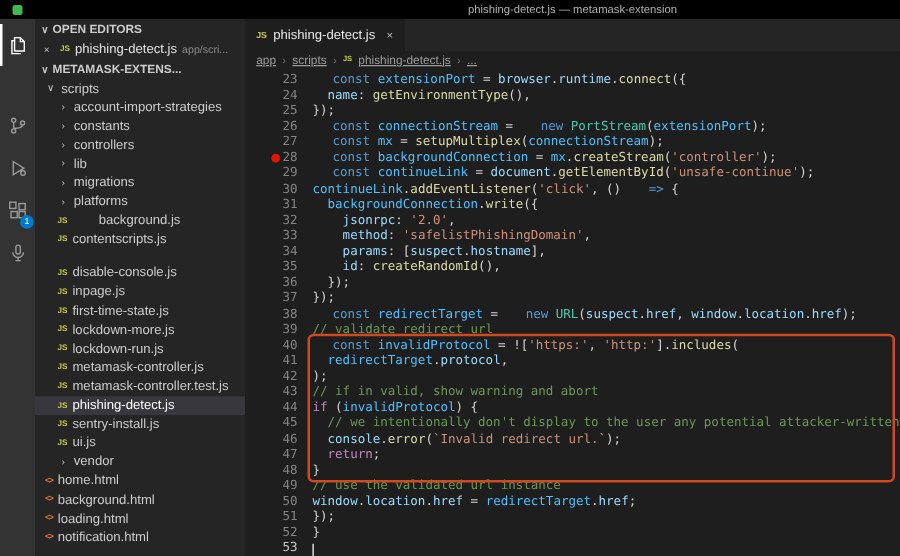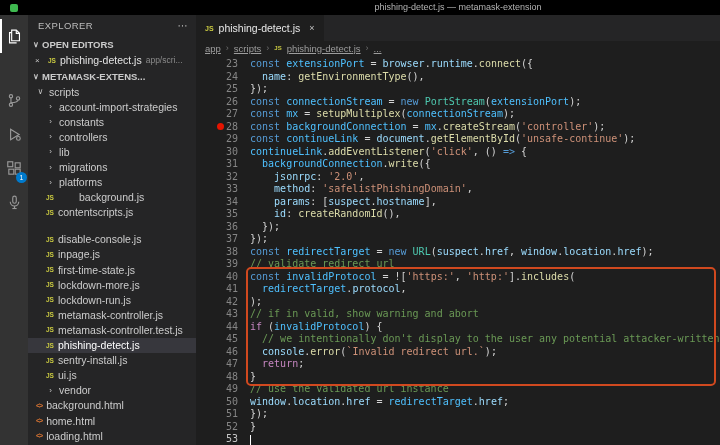--- a/index.html
+++ b/index.html
@@ -56,21 +56,21 @@
   .code-line { display: flex; height: 12.5px; line-height: 12.5px; }
   .gutter { width: 50px; flex: none; text-align: right; padding-right: 8px; color: #858585; position: relative; }
   .gutter .cur { color: #c6c6c6; }
   .bp { position: absolute; left: 21px; top: 2.5px; width: 7px; height: 7px; border-radius: 50%; background: #e51400; }
   .line-text { white-space: pre; margin-left: 4px; }
   .cursor { display: inline-block; width: 1px; height: 11px; background: #ffffff; transform: translateY(2px); }
 
   .annotation-box { position: absolute; left: 50px; right: 4px; border: 2px solid #d1491f; border-radius: 5px; pointer-events: none; z-index: 5; }
 
   
-  .tok-k { color: #569cd6; }
+  .tok-k { color: #569cd6; margin-left: 16px; }
   .tok-q { color: #c586c0; }
   .tok-c { color: #4fc1ff; }
   .tok-v { color: #9cdcfe; }
   .tok-f { color: #dcdcaa; }
   .tok-t { color: #4ec9b0; }
   .tok-s { color: #ce9178; }
   .tok-m { color: #6a9955; }
   .tok-p { color: #d4d4d4; }
 </style>
 </head>
@@ -119,24 +119,20 @@
         <svg viewBox="0 0 24 24">
             <rect x="9.5" y="3" width="5" height="10" rx="2.5"></rect>
             <path d="M6 11a6 6 0 0 0 12 0"></path>
             <path d="M12 17v3"></path>
             <path d="M9 20.5h6"></path>
           </svg>
       </div>
     </div>
 
     <div class="sidebar">
-      <div class="sb-title">
-        <span>EXPLORER</span>
-        <span class="sb-more">⋯</span>
-      </div>
       <div class="section-header">
         <span class="chev">∨</span>
         <span>OPEN EDITORS</span>
       </div>
       <div class="open-editor-item">
         <span class="oe-close">×</span>
         <span class="ficon js">JS</span>
         <span class="oe-name">phishing-detect.js</span>
         <span class="oe-path">app/scri...</span>
       </div>
@@ -220,25 +216,25 @@
           <div class="tree-item" style="padding-left: 18px;">
             <span class="js-icon">JS</span>
             <span class="tree-label">ui.js</span>
           </div>
           <div class="tree-item" style="padding-left: 18px;">
             <span class="chevron">›</span>
             <span class="tree-label">vendor</span>
           </div>
           <div class="tree-item" style="padding-left: 8px;">
             <span class="html-icon">&lt;&gt;</span>
+            <span class="tree-label">home.html</span>
+          </div>
+          <div class="tree-item" style="padding-left: 8px;">
+            <span class="html-icon">&lt;&gt;</span>
             <span class="tree-label">background.html</span>
-          </div>
-          <div class="tree-item" style="padding-left: 8px;">
-            <span class="html-icon">&lt;&gt;</span>
-            <span class="tree-label">home.html</span>
           </div>
           <div class="tree-item" style="padding-left: 8px;">
             <span class="html-icon">&lt;&gt;</span>
             <span class="tree-label">loading.html</span>
           </div>
           <div class="tree-item" style="padding-left: 8px;">
             <span class="html-icon">&lt;&gt;</span>
             <span class="tree-label">notification.html</span>
           </div>
         </div>

